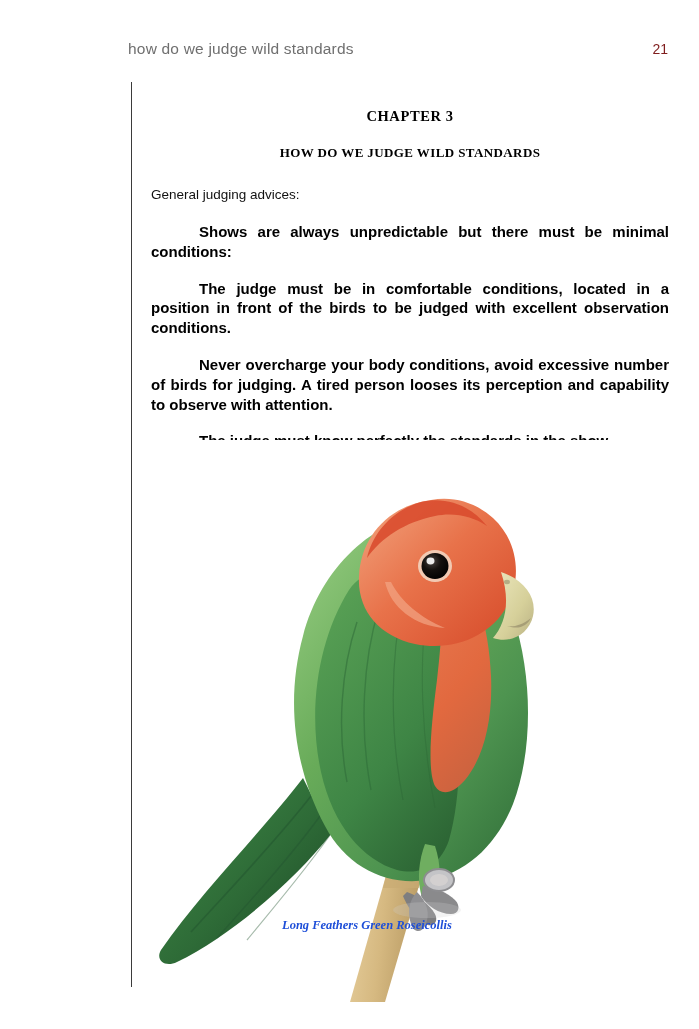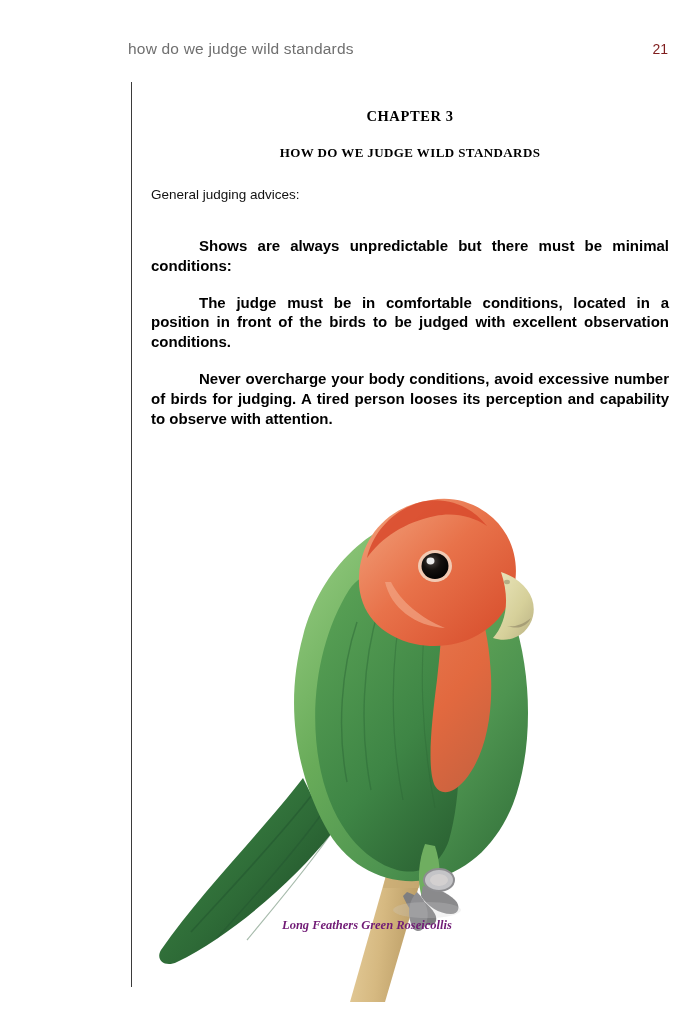--- a/index.html
+++ b/index.html
@@ -81,21 +81,21 @@
     font-size: 13px;
     color: #000;
     letter-spacing: 0.4px;
     margin: 0 0 26px 0;
   }
 
   .intro-line {
     font-family: "Liberation Sans", sans-serif;
     font-size: 13.5px;
     color: #111;
-    margin: 0 0 34px 0;
+    margin: 0 0 20px 0;
     font-weight: 400;
   }
 
   .para {
     font-family: "Liberation Sans", sans-serif;
     font-weight: bold;
     font-size: 15px;
     line-height: 1.32;
     color: #000;
     text-align: justify;
@@ -121,21 +121,21 @@
   }
 
   .caption {
     position: absolute;
     left: 272px;
     top: 918px;
     font-family: "Liberation Serif", serif;
     font-style: italic;
     font-weight: bold;
     font-size: 12.5px;
-    color: #701a75;
+    color: #1d4ed8;
   }
 </style>
 </head>
 <body>
 
 <div class="page">
 
   <div class="running-head">
     <span class="running-head-title">how do we judge wild standards</span>
     <span class="running-head-page">21</span>

